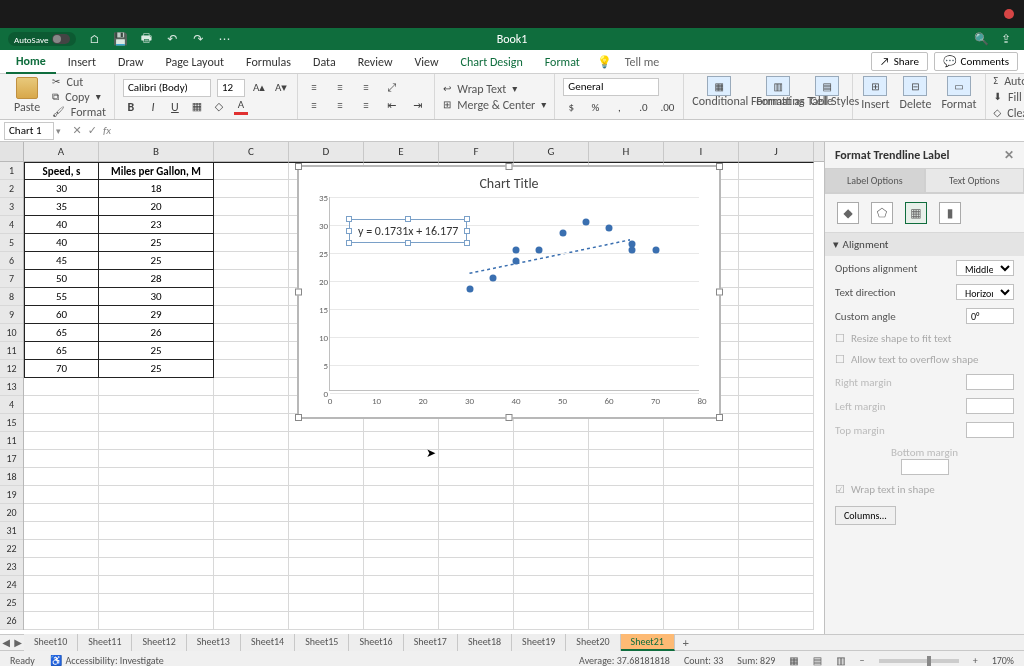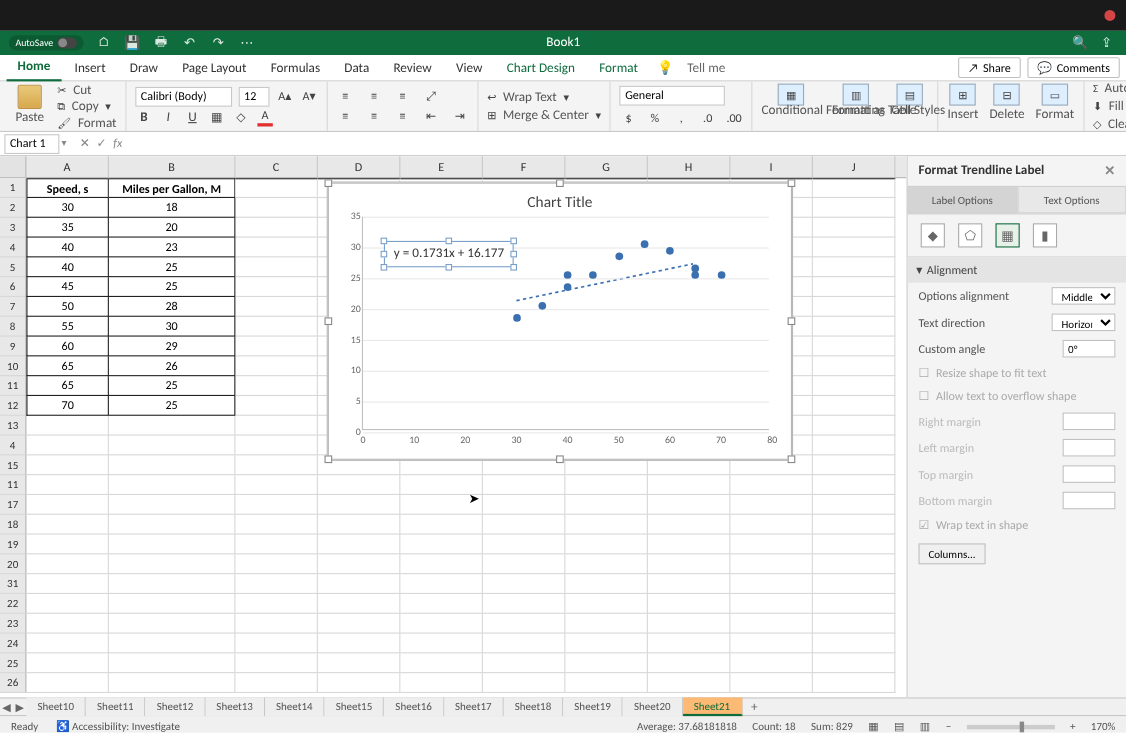--- a/index.html
+++ b/index.html
@@ -742,21 +742,21 @@
         <input class="pane-select" style="width: 48px;" disabled="">
       </div>
     <div class="pane-row" style="color:#bbb;">
         <span>Left margin</span>
         <input class="pane-select" style="width: 48px;" disabled="">
       </div>
     <div class="pane-row" style="color:#bbb;">
         <span>Top margin</span>
         <input class="pane-select" style="width: 48px;" disabled="">
       </div>
-    <div class="pane-row" style="color:#bbb;">
+    <div class="pane-row" style="color:#bbb;flex-direction:column;">
         <span>Bottom margin</span>
         <input class="pane-select" style="width: 48px;" disabled="">
       </div>
     <div class="pane-check">
         <span>☑</span>
         <span>Wrap text in shape</span>
       </div>
     <div class="pane-link"><button>Columns...</button></div>
   </div>
 </div>
@@ -781,21 +781,21 @@
   <span class="sheet-add">+</span>
 </div>
 
 <div class="status-bar">
   <div style="display:flex; gap:16px;">
     <span>Ready</span>
     <span>♿ <span>Accessibility: Investigate</span></span>
   </div>
   <div class="status-right">
     <span>Average: 37.68181818</span>
-    <span>Count: 18</span>
+    <span>Count: 33</span>
     <span>Sum: 829</span>
     <span>▦</span>
     <span>▤</span>
     <span>▥</span>
     <span>−</span>
     <div class="zoom-slider"></div>
     <span>+</span>
     <span>170%</span>
   </div>
 </div>

